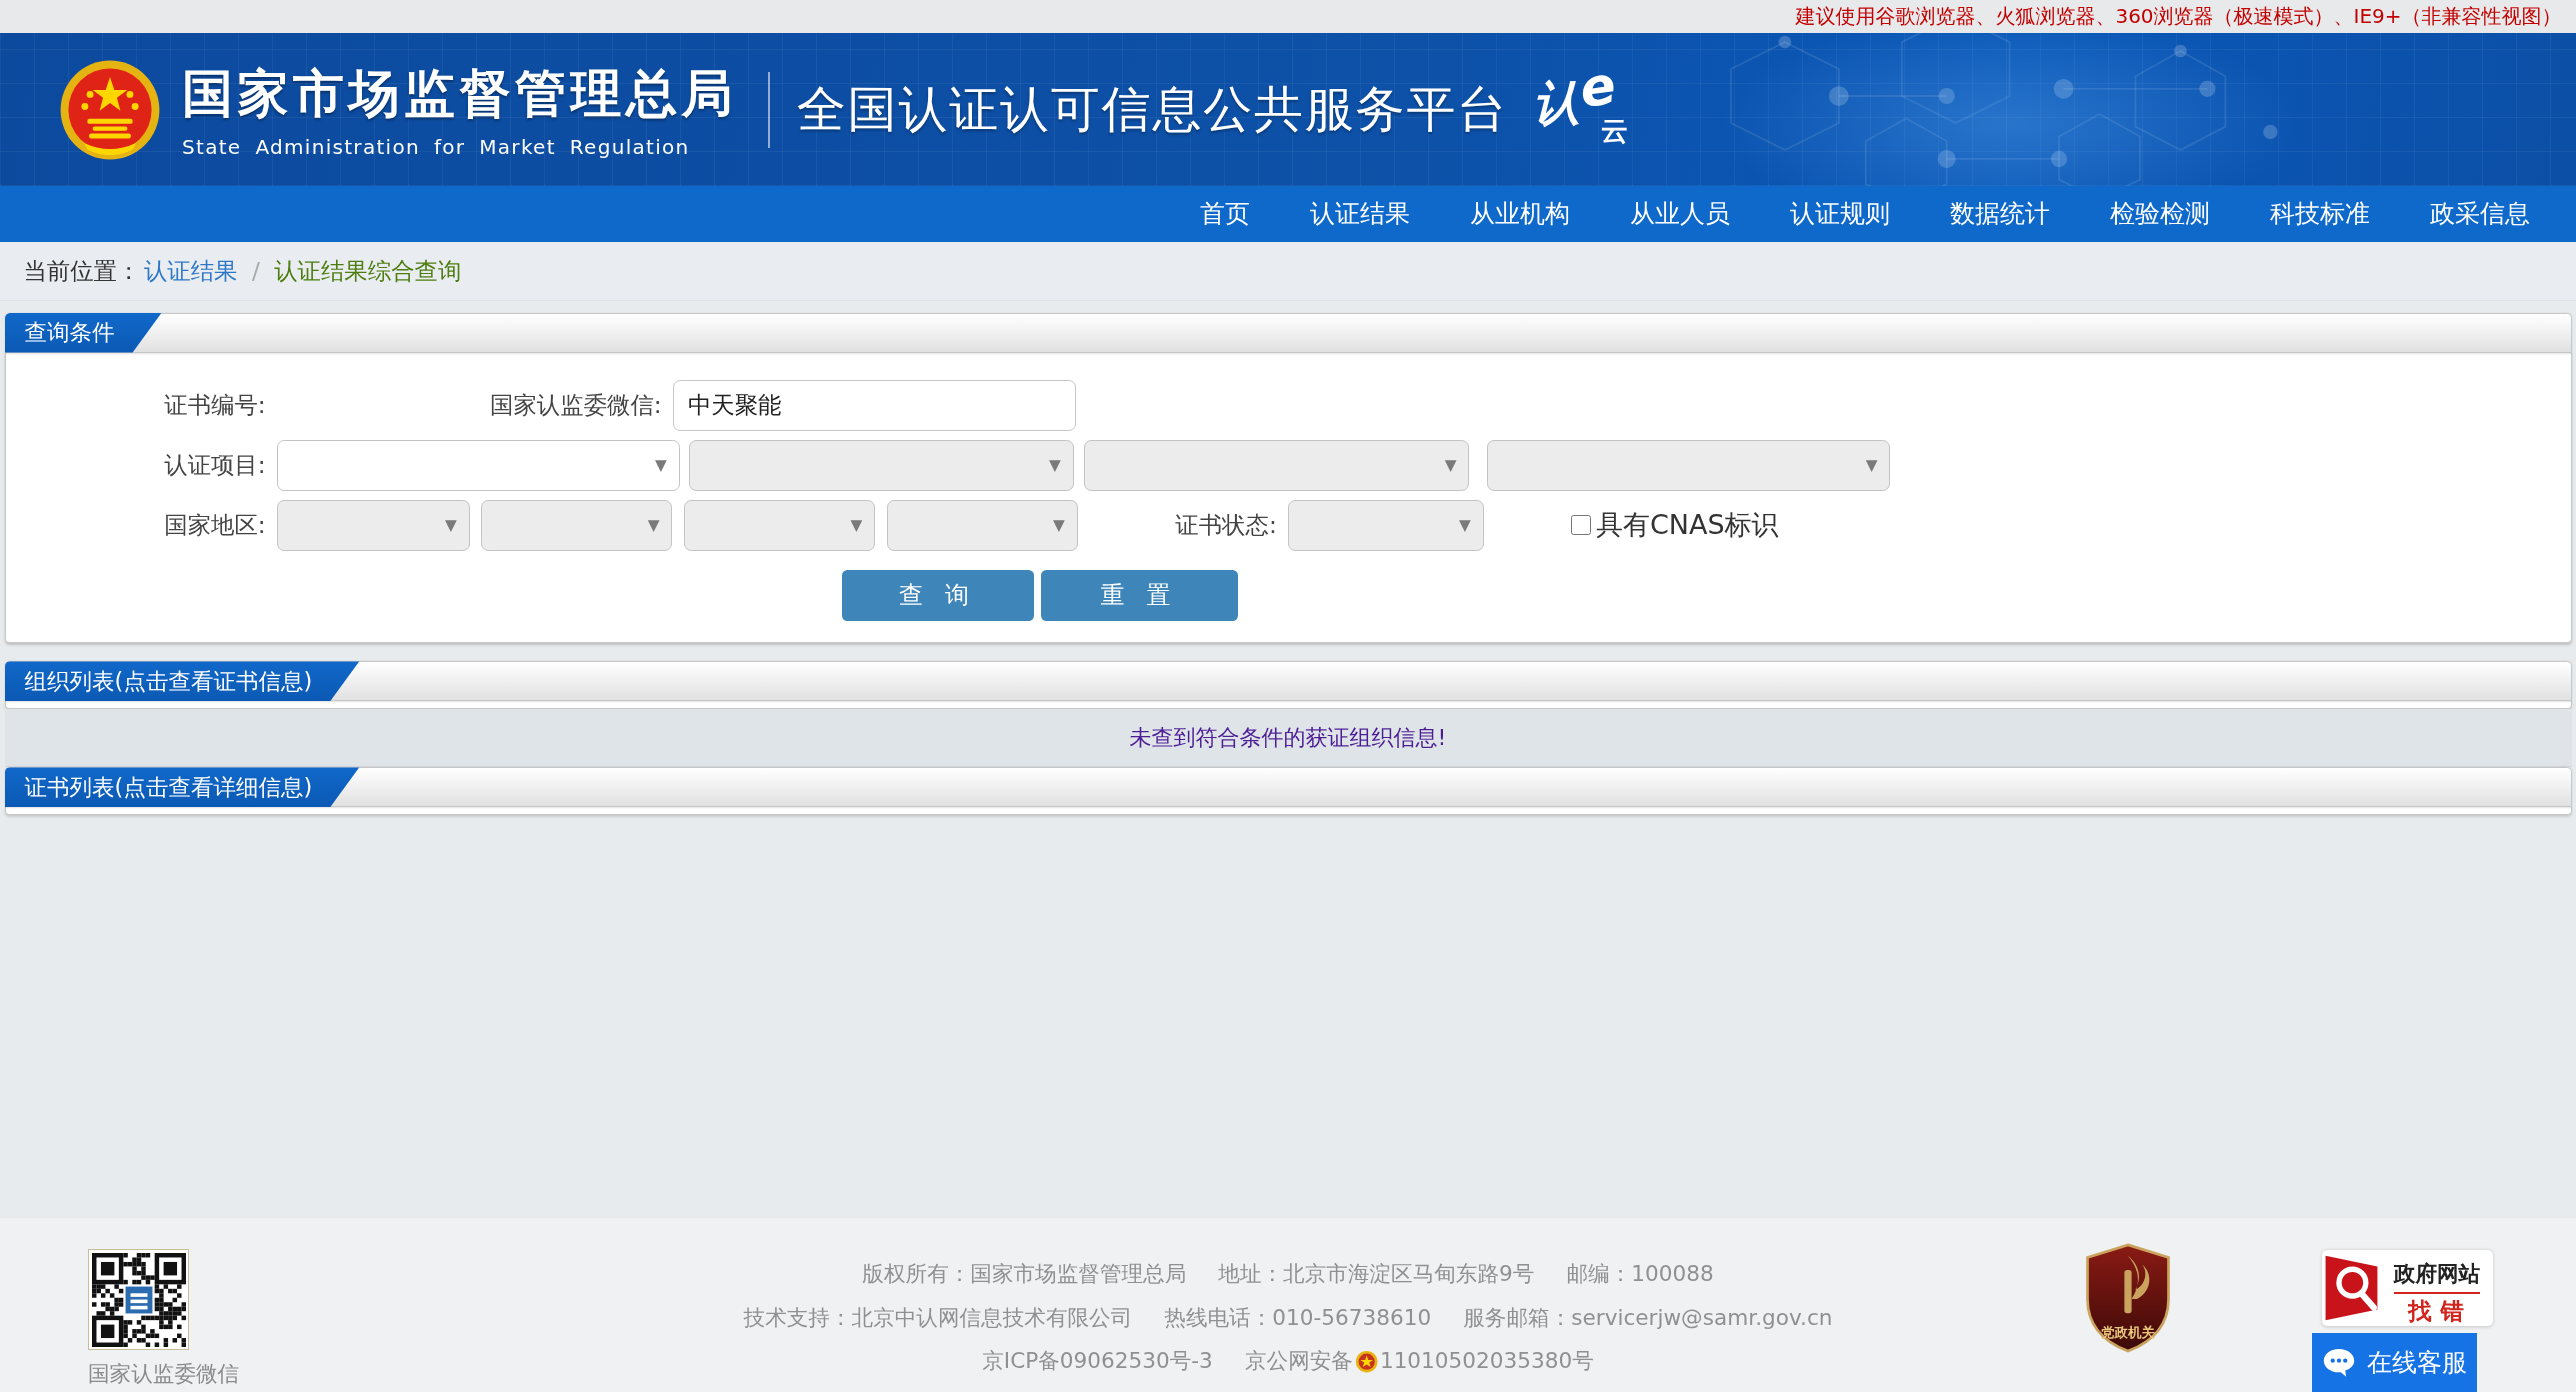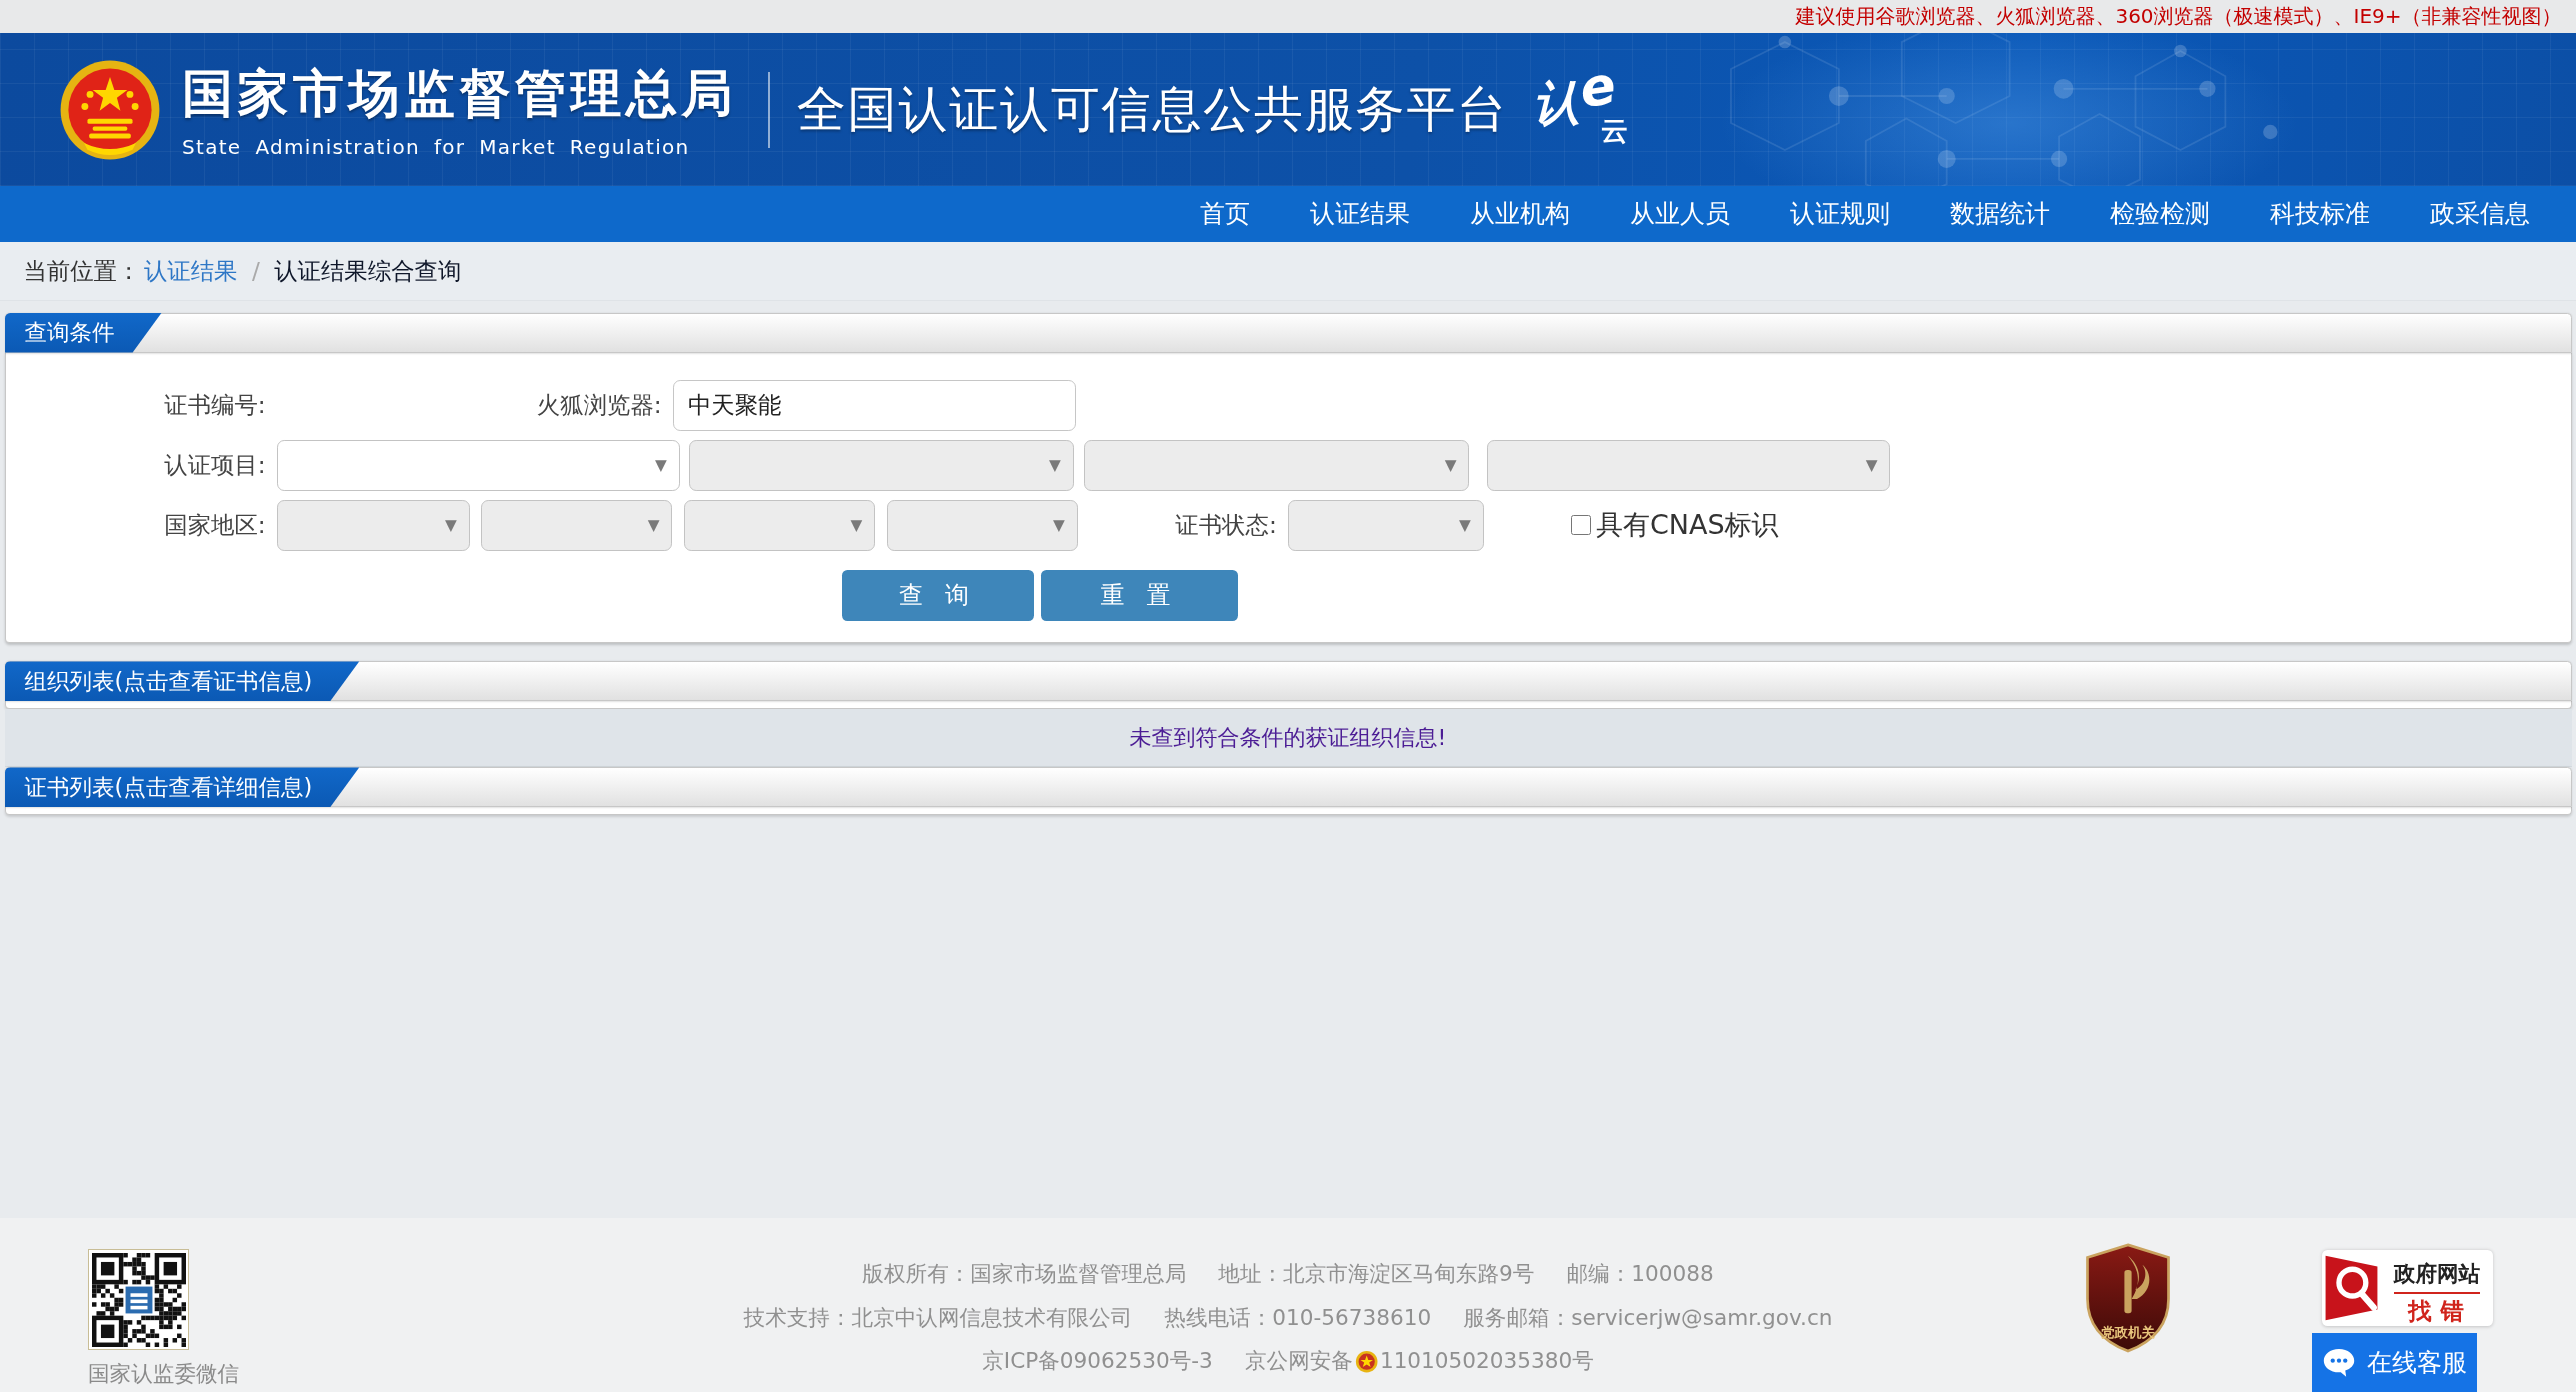--- a/index.html
+++ b/index.html
@@ -31,21 +31,21 @@
 
   
   .nav { height:56px; background:#0e69cb; display:flex; justify-content:flex-end; align-items:center; padding-right:16px; }
   .nav-item { color:#fff; font-size:25px; padding:0 30px; line-height:56px; cursor:pointer; white-space:nowrap; }
 
   
   .crumbbar { height:59px; background:#e9edf1; border-bottom:0.9px solid #dfe3e7; display:flex; align-items:center; padding-left:23.4px; font-size:23.4px; }
   .crumb-prefix { color:#333; }
   .crumb-link { color:#2e77c6; margin-left:3.6px; }
   .crumb-sep { color:#aaa; margin:0 14.4px; }
-  .crumb-current { color:#0f172a; }
+  .crumb-current { color:#4d7c0f; }
 
   
   .content { padding:0 4.5px; }
   .tabbar { height:40px; background:linear-gradient(#ffffff,#e1e1e1); border:0.9px solid #c7c7c7; border-radius:4.5px 4.5px 0 0; position:relative; box-shadow:0 0.9px 1.8px rgba(0,0,0,.12); }
   .tab { position:absolute; left:-0.9px; top:-0.9px; bottom:-0.9px; background:linear-gradient(#1168c9,#0b59b4); color:#fff; font-size:22.5px;
          display:flex; align-items:center; padding:0 47px 0 20px; border-radius:5.4px 0 0 0;
          clip-path:polygon(0 0,100% 0,calc(100% - 29px) 100%,0 100%); }
   .panel-body { background:#fff; border:0.9px solid #c7c7c7; border-top:none; border-radius:0 0 4.5px 4.5px; box-shadow:0 1.8px 2.7px rgba(0,0,0,.18); }
   .query-body { padding:27px 0 9px 0; }
 
@@ -163,21 +163,21 @@
 
 <div class="content">
 
   <div style="margin-top:11.7px;">
     <div class="tabbar">
       <div class="tab">查询条件</div>
     </div>
     <div class="panel-body query-body">
       <div class="frow">
         <div class="flabel">证书编号:</div>
-        <div class="flabel w2">火狐浏览器:</div>
+        <div class="flabel w2">国家认监委微信:</div>
         <input class="tinput" style="width: 403px;" type="text" value="中天聚能">
       </div>
       <div class="frow">
         <div class="flabel">认证项目:</div>
         <div class="sel enabled" style="width:403px;">
             <span class="arr">▼</span>
           </div>
         <div class="sel" style="width:385px;margin-left:9px;">
             <span class="arr">▼</span>
           </div>

